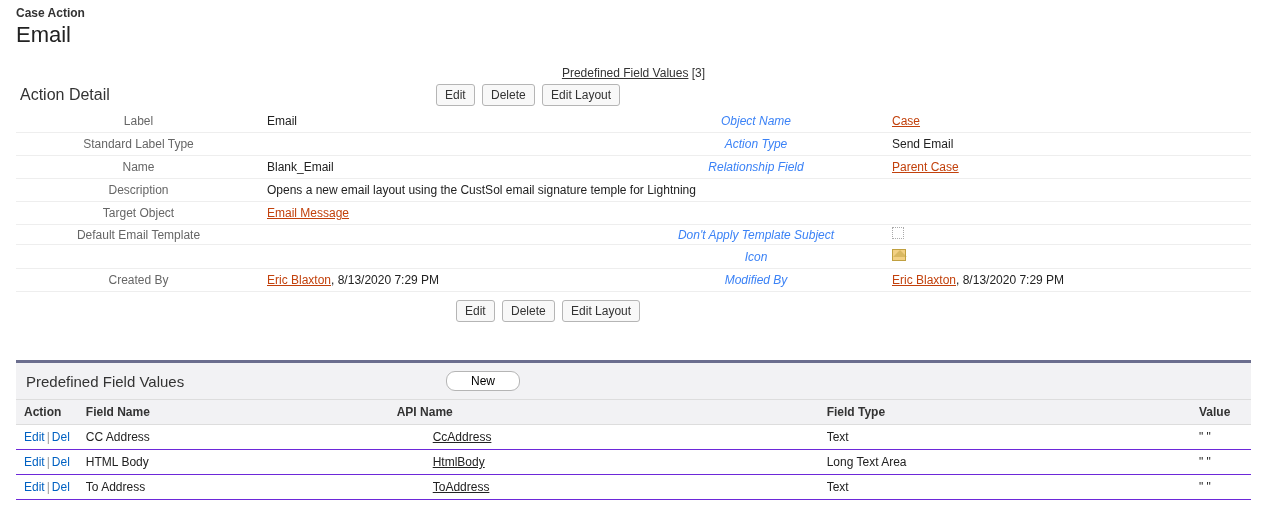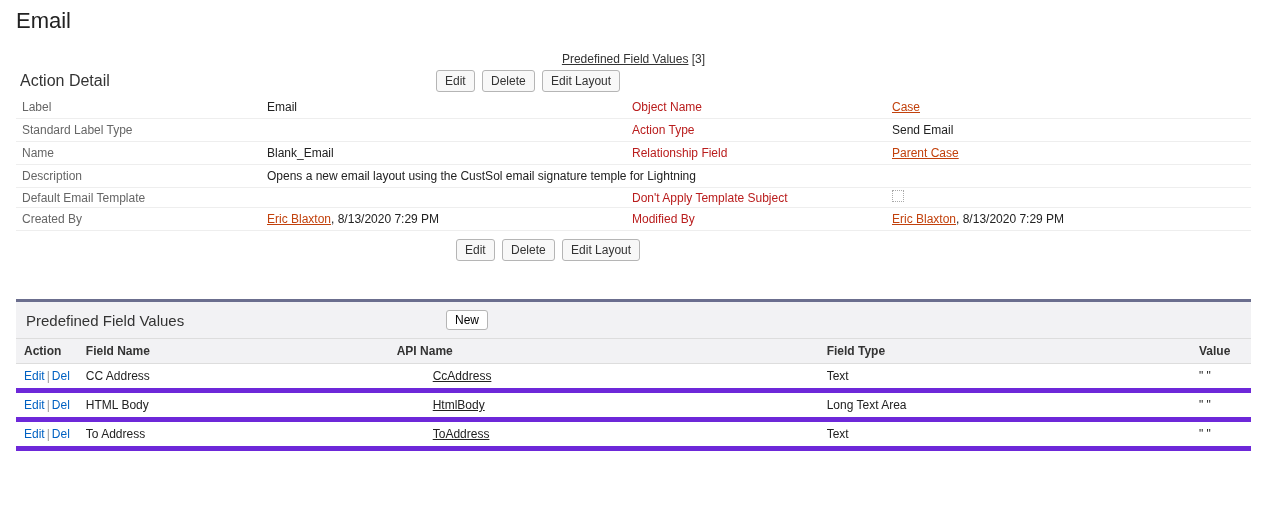--- a/index.html
+++ b/index.html
@@ -36,22 +36,22 @@
     padding: 3px 8px;
     font-size: 12px;
     margin-right: 4px;
     cursor: pointer;
     color: #333;
   }
   .btn-row-center { text-align: left; padding: 8px 0 8px 440px; }
   .detail-table { width: 100%; border-collapse: collapse; margin-top: 4px; }
   .detail-table tr { border-bottom: 1px solid #eee; }
   .detail-table td { padding: 4px 6px; vertical-align: middle; }
-  .detail-table .lbl { text-align: left; color: #666; width: 245px; }
-  .detail-table .lbl2 { text-align: left; color: #b91c1c; width: 260px; }
+  .detail-table .lbl { text-align: center; color: #666; width: 245px; }
+  .detail-table .lbl2 { text-align: center; color: #3b82f6; width: 260px; font-style: italic; }
   .detail-table .val { color: #222; }
   .detail-table a { color: #c2410c; text-decoration: underline; }
   .gap-row td { padding: 2px 6px; }
   .icon-mail { display:inline-block; width:14px; height:12px; background:#f2d084; border:1px solid #c0a040; position:relative; }
   .icon-mail::before { content:""; position:absolute; left:0; right:0; top:0; border-bottom:7px solid #c0a040; border-left:7px solid transparent; border-right:7px solid transparent; opacity:0.5;}
   .icon-checkbox { display:inline-block; width:12px; height:12px; border:1px dotted #aaa; }
   .related-list {
     border-top: 3px solid #6b6e8e;
     background: #f5f5f7;
     margin-top: 30px;
@@ -59,53 +59,54 @@
   .related-header {
     display:flex;
     align-items:center;
     padding: 8px 10px;
     background: #f2f2f4;
   }
   .related-title { font-size:15px; color:#333; font-weight:normal; width: 420px; }
   .btn-new {
     border: 1px solid #b5b5b5;
     background: #fff;
-    border-radius: 3px;
-    padding: 2px 8px;
+    border-radius: 9px;
+    padding: 2px 24px;
     font-size: 12px;
     cursor:pointer;
   }
   .related-table { width:100%; border-collapse: collapse; background:#fff;}
   .related-table th {
     text-align:left;
     font-weight:bold;
     font-size:12px;
     color:#333;
     padding: 5px 8px;
     border-top:1px solid #ddd;
     border-bottom:1px solid #ddd;
     background:#f2f2f4;
     margin-top:36px;
   }
   .related-table td {
     padding: 5px 8px;
-    border-bottom:5px solid #6d28d9;
+    border-bottom:1px solid #6d28d9;
     color:#222;
   }
   .related-table .action-col { width: 60px; }
   .related-table .api-col a { color:#222; text-decoration: underline; margin-left: 36px; }
   .related-table .act a { color: #0061c2; text-decoration: none; }
   .act-sep { color:#999; padding:0 2px; }
   .related-table .value-col { width: 60px; text-align:left; }
   .footer-row { display:flex; align-items:center; padding: 10px 8px 0 8px; font-size:12px; }
 </style>
 </head>
 <body>
 
 <div class="page-header">
+  <div class="page-type">Case Action</div>
   <h1 class="page-title">Email</h1>
 </div>
 
 <div class="top-link-row">
   <a href="#"><span>Predefined Field Values</span></a>
   <span class="tlcount">[3]</span>
 </div>
 
 <div class="section-header-row">
   <div class="section-title">Action Detail</div>
@@ -133,25 +134,35 @@
   <tr>
     <td class="lbl">Name</td>
     <td class="val">Blank_Email</td>
     <td class="lbl2">Relationship Field</td>
     <td class="val"><a href="#">Parent Case</a></td>
   </tr>
   <tr>
     <td class="lbl">Description</td>
     <td class="val" colspan="3">Opens a new email layout using the CustSol email signature temple for Lightning</td>
   </tr>
+  <tr>
+    <td class="lbl">Target Object</td>
+    <td class="val" colspan="3"><a href="#">Email Message</a></td>
+  </tr>
   <tr class="gap-row">
     <td class="lbl">Default Email Template</td>
     <td class="val"></td>
     <td class="lbl2">Don't Apply Template Subject</td>
     <td class="val"><span class="icon-checkbox"></span></td>
+  </tr>
+  <tr>
+    <td class="lbl"></td>
+        <td class="val"></td>
+    <td class="lbl2">Icon</td>
+    <td class="val"><span class="icon-mail"></span></td>
   </tr>
   <tr>
     <td class="lbl">Created By</td>
     <td class="val">
       <a href="#">Eric Blaxton</a><span>, 8/13/2020 7:29 PM</span>
     </td>
     <td class="lbl2">Modified By</td>
     <td class="val">
       <a href="#">Eric Blaxton</a><span>, 8/13/2020 7:29 PM</span>
     </td>

